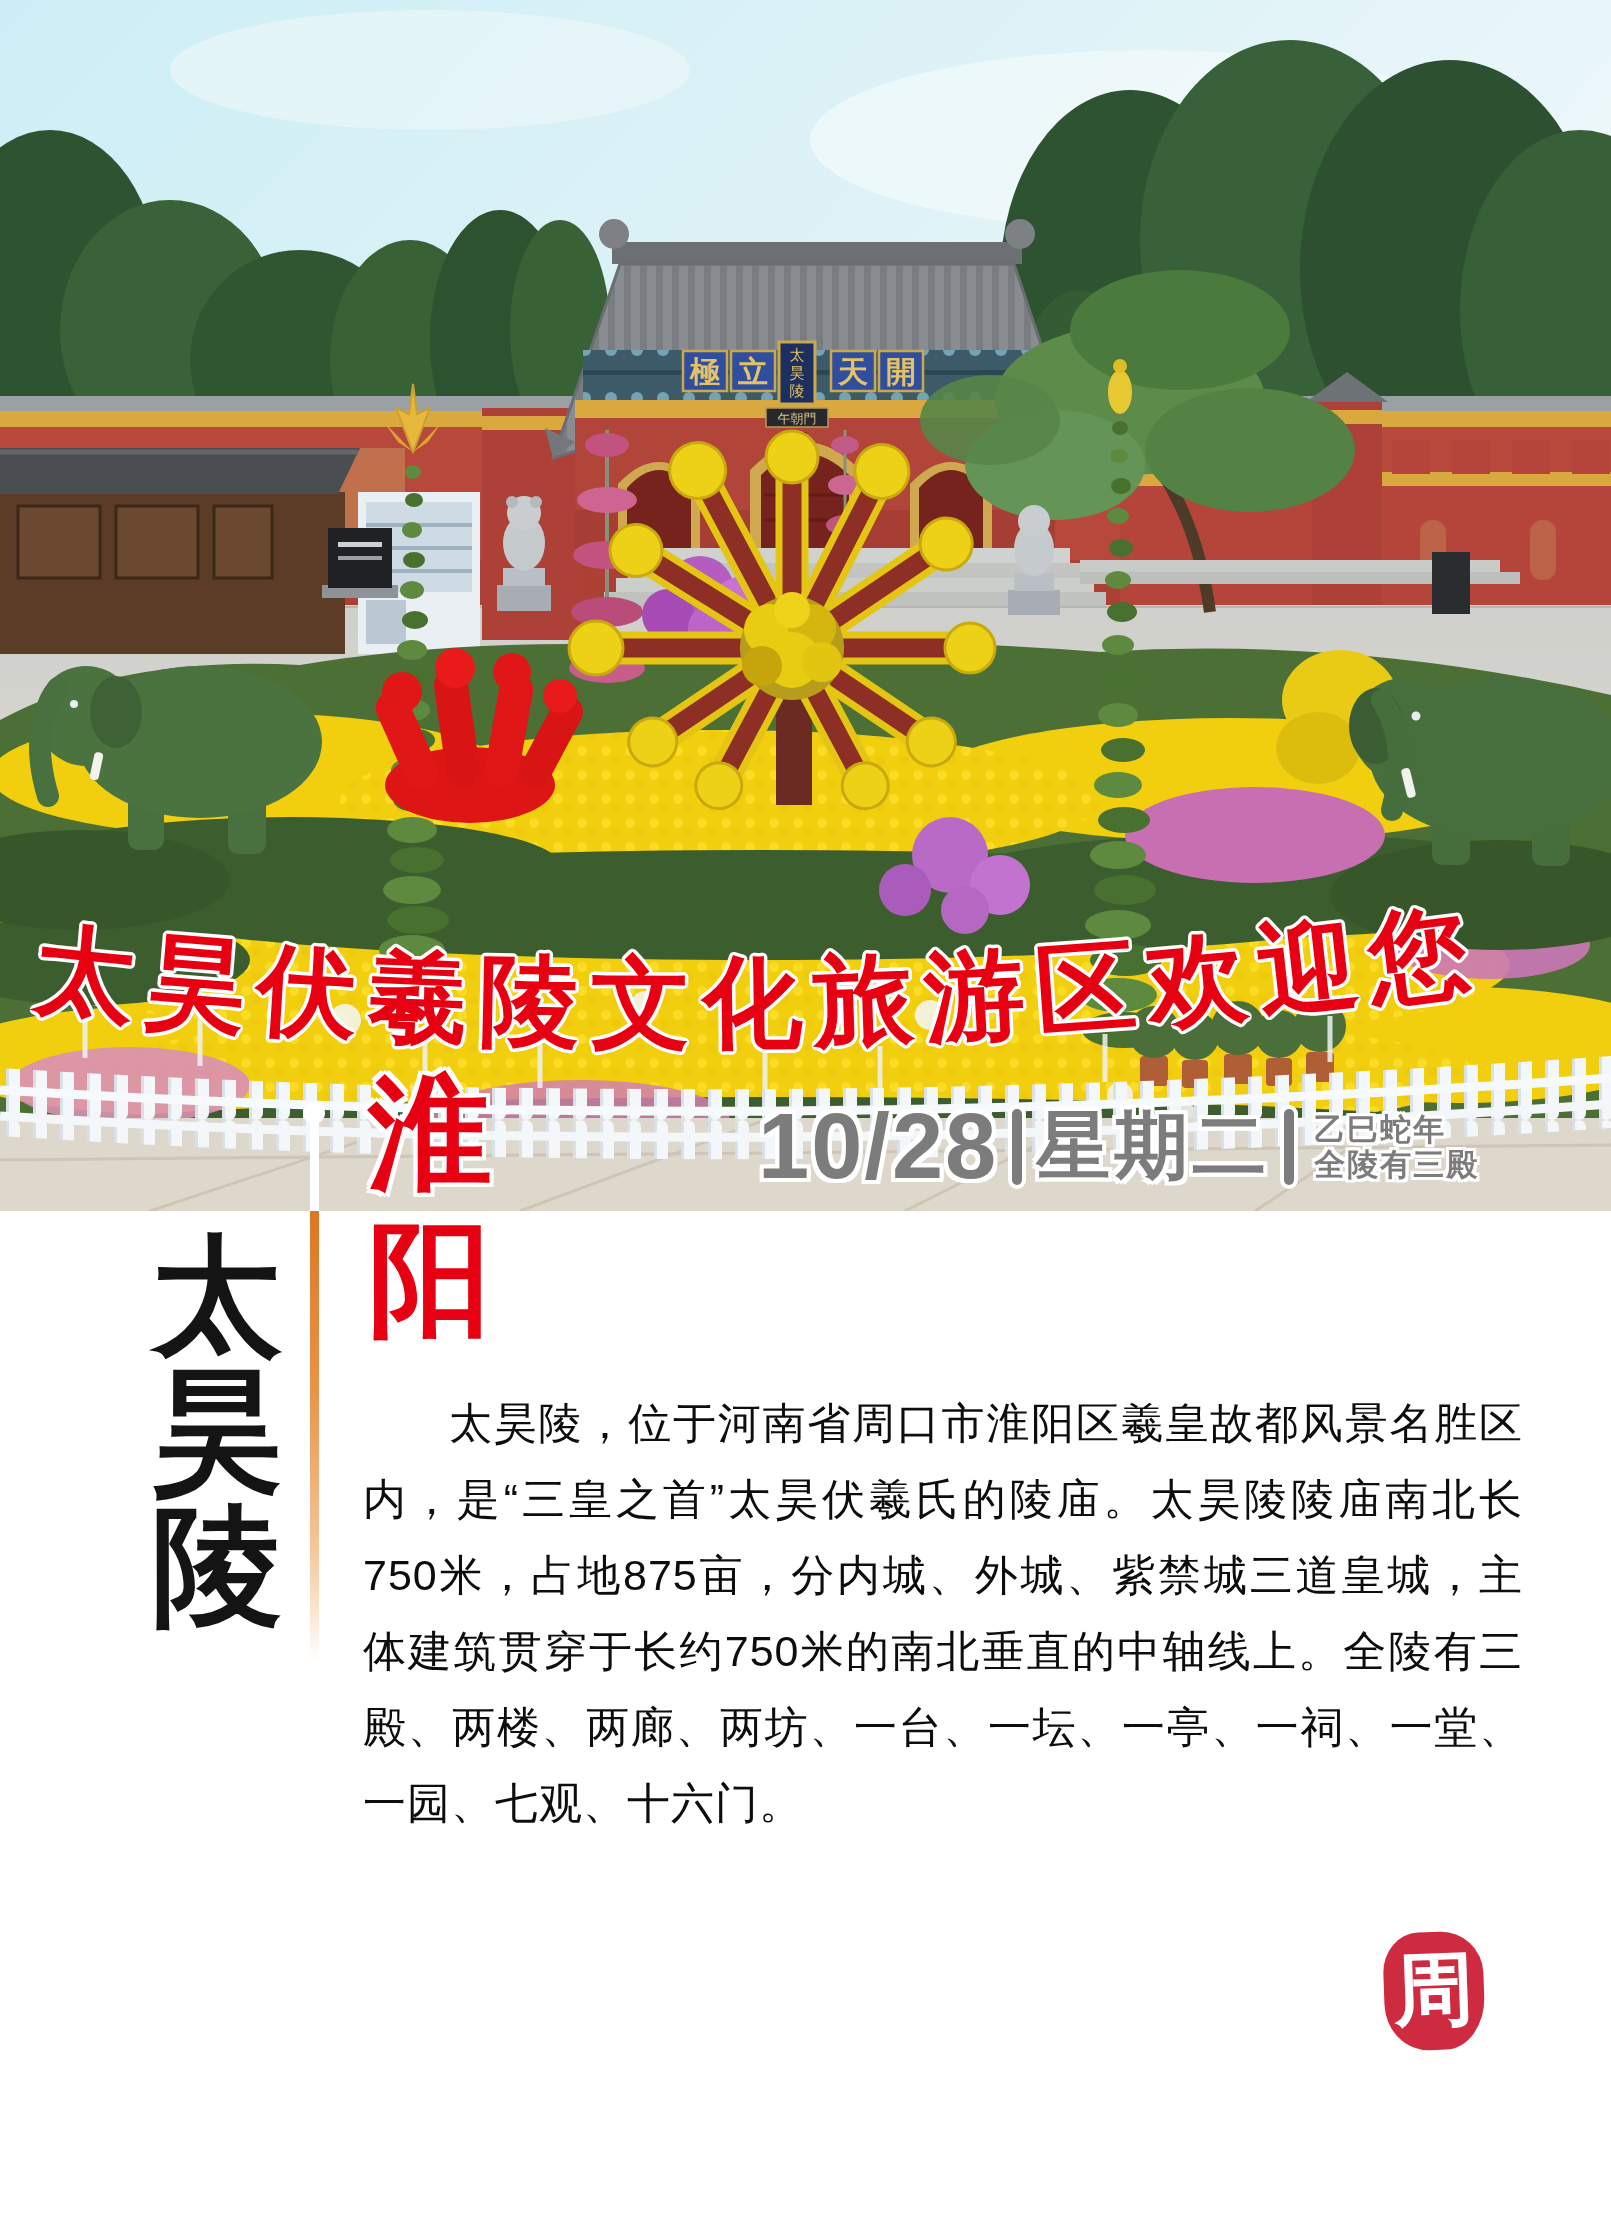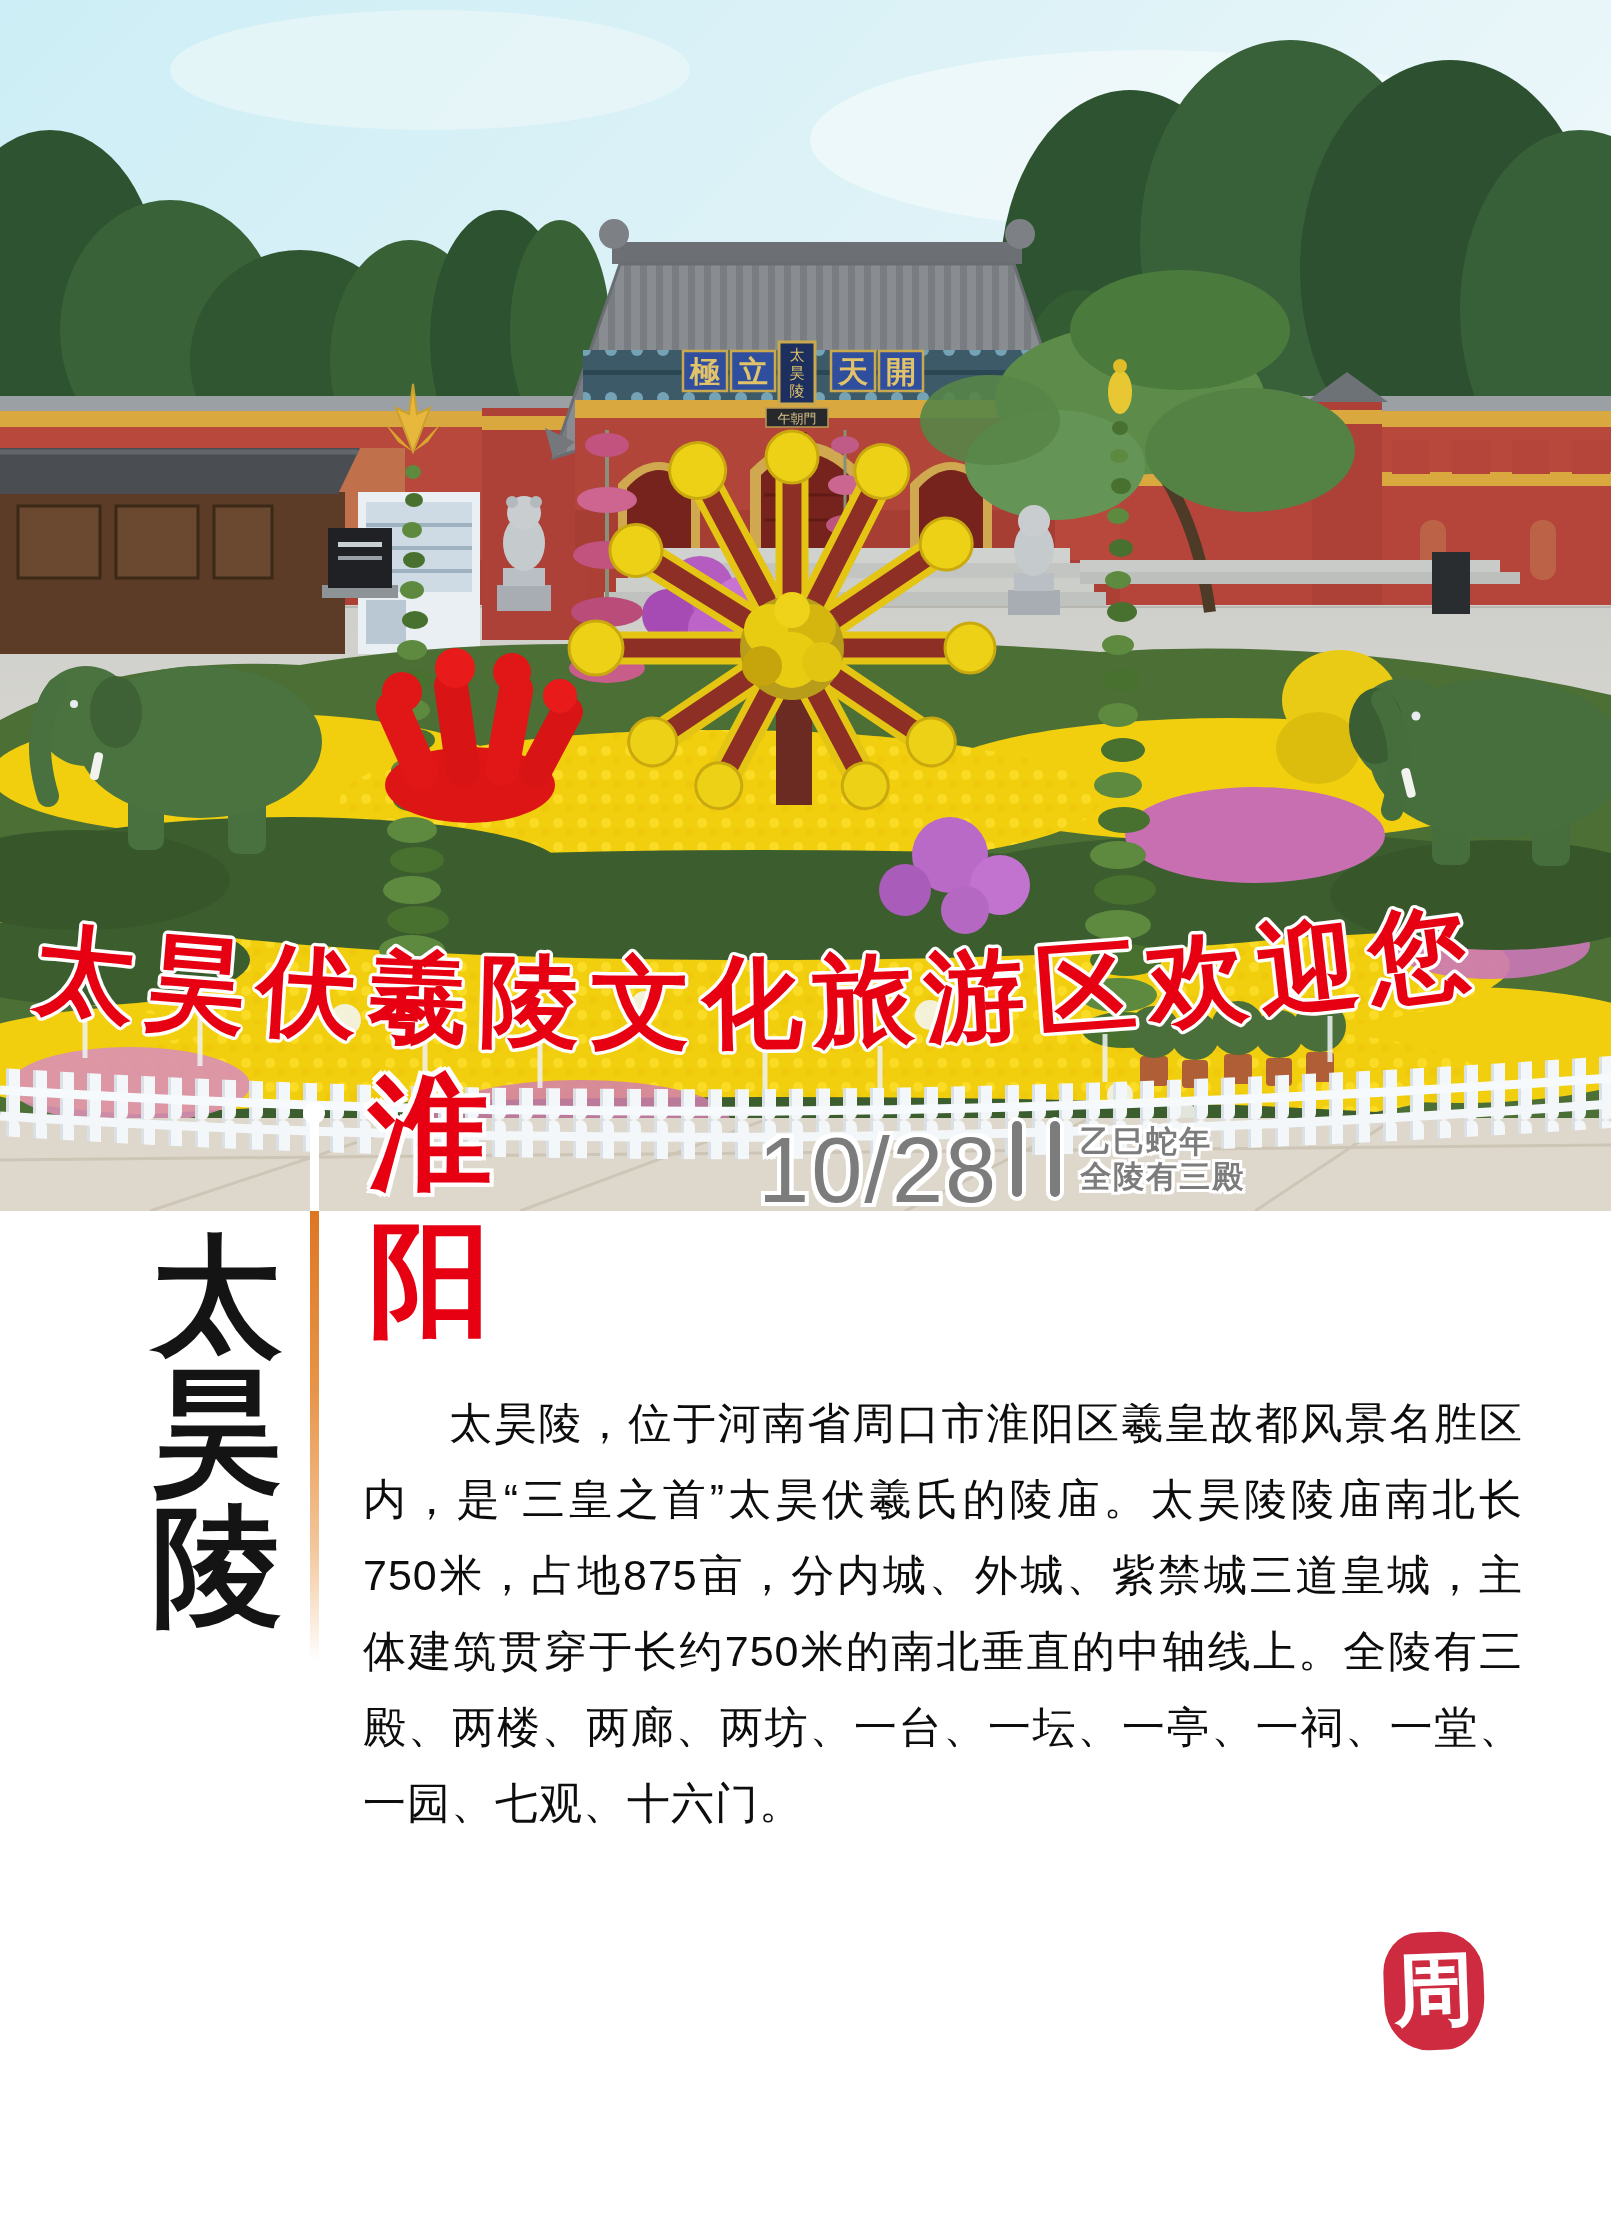--- a/index.html
+++ b/index.html
@@ -8,21 +8,21 @@
   #photo{position:absolute;left:0;top:0;width:1611px;height:1211px;}
   #photo svg{display:block;}
 
   
   .date-overlay{position:absolute;left:758px;top:1094px;display:flex;align-items:center;
                 color:#7c7c7c;white-space:nowrap;}
   .ow{text-shadow:-4px -4px 0 #fff,4px -4px 0 #fff,-4px 4px 0 #fff,4px 4px 0 #fff,
                   -4px 0 0 #fff,4px 0 0 #fff,0 -4px 0 #fff,0 4px 0 #fff;}
   .ow-sm{text-shadow:-3px -3px 0 #fff,3px -3px 0 #fff,-3px 3px 0 #fff,3px 3px 0 #fff,
                   -3px 0 0 #fff,3px 0 0 #fff,0 -3px 0 #fff,0 3px 0 #fff;font-family:Liberation Serif, serif;}
-  .date-num{font-size:92px;font-weight:normal;letter-spacing:2px;margin-top:24px;}
+  .date-num{font-size:92px;font-weight:bold;letter-spacing:2px;}
   .date-bar{width:10px;height:76px;background:#7c7c7c;border-radius:5px;margin:0 14px;
             box-shadow:0 0 0 4px #ffffff;}
   .date-week{font-size:74px;font-weight:bold;letter-spacing:4px;}
   .date-lunar{display:flex;flex-direction:column;justify-content:center;margin-left:6px;}
   .date-lunar span{font-size:31px;line-height:35px;font-weight:bold;letter-spacing:2px;}
 
   
   .loc{position:absolute;left:364px;top:1062px;display:flex;flex-direction:column;
        color:#e60012;font-family:"Liberation Serif","DejaVu Serif",serif;
        font-weight:900;font-size:124px;line-height:146px;text-align:center;width:132px;}
@@ -530,20 +530,21 @@
 
     <text font-size="100" font-weight="bold" letter-spacing="12" fill="#e60012" stroke="#ffffff" stroke-width="7" paint-order="stroke" stroke-linejoin="round" font-family="'Liberation Sans','DejaVu Sans',sans-serif">
       <textPath href="#letterArc" startOffset="4">太昊伏羲陵文化旅游区欢迎您</textPath>
     </text>
   </svg>
   </div>
 
   <div class="date-overlay">
     <span class="date-num ow">10/28</span>
     <span class="date-bar"></span>
+    <span class="date-week ow">星期二</span>
     <span class="date-bar"></span>
     <span class="date-lunar">
       <span class="ow-sm">乙巳蛇年</span>
       <span class="ow-sm">全陵有三殿</span>
     </span>
   </div>
 
   <div class="deco-dot"></div>
   <div class="deco-line-white"></div>
   <div class="deco-line-orange"></div>

